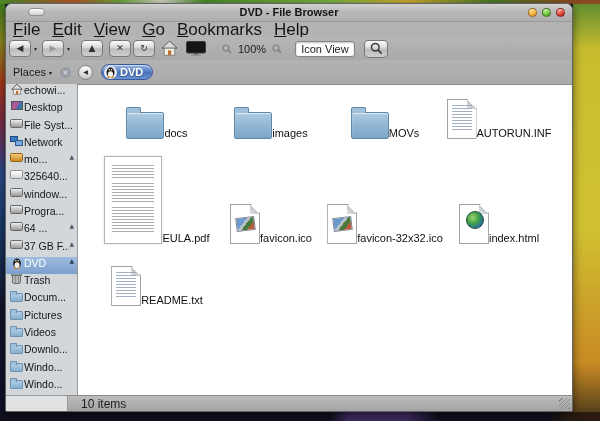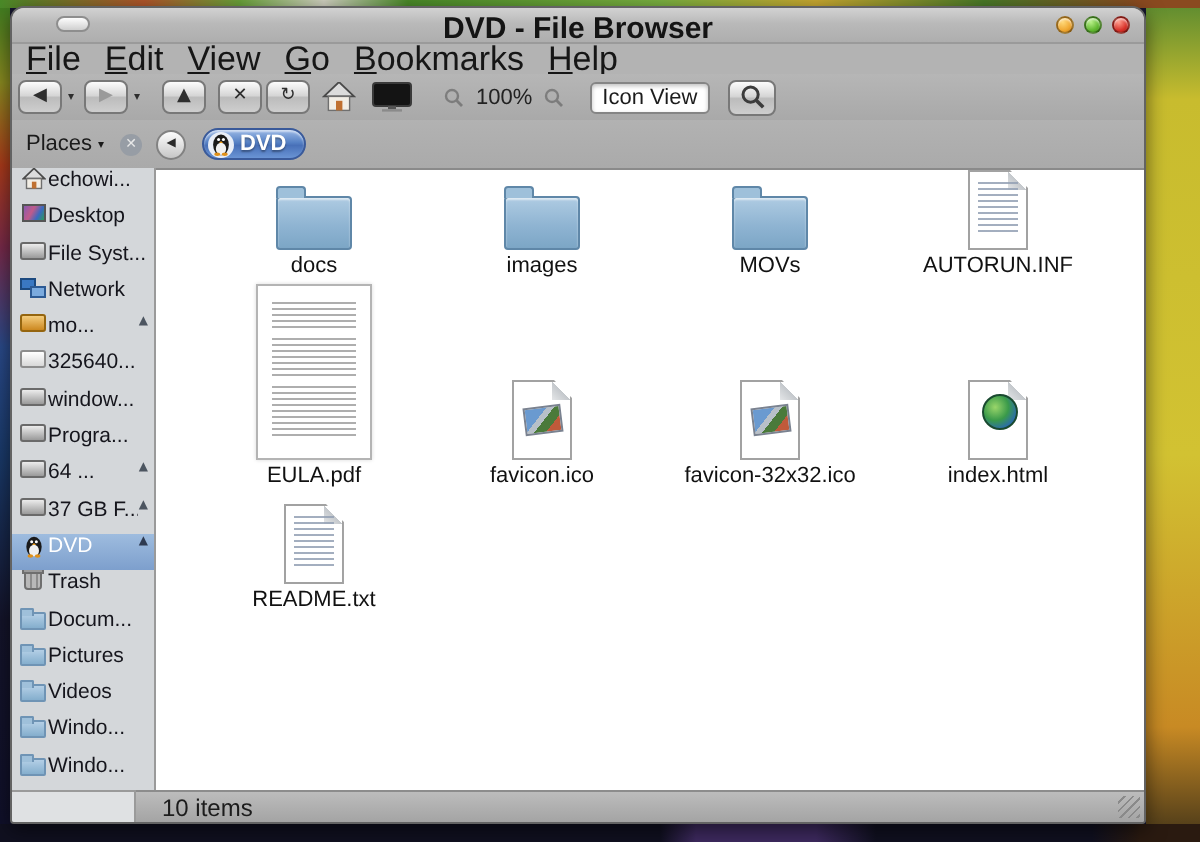--- a/index.html
+++ b/index.html
@@ -23,21 +23,21 @@
     background:#b1b1b1; box-shadow:0 3px 10px rgba(0,0,0,.55);
     display:flex; flex-direction:column; overflow:hidden; }
 
   
   .titlebar { height:18px; flex:0 0 18px; position:relative;
     background:linear-gradient(#d2d2d2,#b9b9b9 45%,#aeaeae);
     border-bottom:1px solid #9a9a9a; }
   .tb-pill { position:absolute; left:22px; top:4px; width:17px; height:8px;
     border-radius:4px; background:linear-gradient(#fdfdfd,#cfcfcf); border:1px solid #8e8e8e; }
   .tb-title { position:absolute; left:0; right:0; top:2px; text-align:center;
-    font-size:15px; font-weight:bold; color:#141414; }
+    font-size:11px; font-weight:bold; color:#141414; }
   .tb-circles { position:absolute; right:7px; top:4px; display:flex; gap:5px; }
   .circ { width:9px; height:9px; border-radius:50%; border:1px solid rgba(0,0,0,.35);
     box-shadow:inset 0 1px 1px rgba(255,255,255,.6); }
   .circ.yellow { background:radial-gradient(circle at 35% 30%,#ffd878,#f0a832 60%,#c07c14); }
   .circ.green  { background:radial-gradient(circle at 35% 30%,#b8f088,#62b832 60%,#3c8a18); }
   .circ.red    { background:radial-gradient(circle at 35% 30%,#ff9a8a,#d8322a 60%,#a01c14); }
 
   
   .menubar { height:15px; flex:0 0 15px; display:flex; align-items:center;
     padding-left:7px; background:#b3b3b3; font-size:17px; color:#161616; }
@@ -110,21 +110,21 @@
     background:#9a9a9a; border:1px solid #6f6f6f; }
   .i-fold { width:13px; height:9px; border:1px solid #6f94b5; border-radius:1px; position:relative;
     background:linear-gradient(#b4cfe6,#84aecd); margin-top:2px; }
   .i-fold::before { content:""; position:absolute; left:-1px; top:-3px; width:5px; height:3px;
     background:#9fc0da; border:1px solid #6f94b5; border-bottom:none; border-radius:1px 1px 0 0; }
 
   
   .main { flex:1; background:#fff; border-top:1px solid #8a8a8a; position:relative; overflow:hidden; }
   .grid { display:grid; grid-template-columns:repeat(4,114px); grid-template-rows:57px 105px 62px;
     align-items:end; justify-items:center; }
-  .cell { display:flex; flex-direction:column; align-items:center; justify-content:flex-end;
+  .cell { display:flex; flex-direction:row; align-items:flex-end; justify-content:flex-end;
     padding-bottom:3px;padding-left:44px; }
   .fname { font-size:11px; color:#111; margin-top:2px; white-space:nowrap; }
 
   
   .icon-folder { width:38px; height:27px; border:1px solid #5f87a8; border-radius:2px;
     position:relative; margin-top:6px;
     background:linear-gradient(#aecbe2,#8fb4d2 55%,#7ca6c6); box-shadow:inset 0 1px 1px rgba(255,255,255,.6); }
   .icon-folder::before { content:""; position:absolute; left:-1px; top:-6px; width:13px; height:5px;
     background:#9ec0da; border:1px solid #5f87a8; border-bottom:none; border-radius:2px 2px 0 0; }
   .icon-doc { width:30px; height:40px; background:#fff; border:1px solid #a2a2a2; position:relative;
@@ -371,20 +371,26 @@
       <div class="srow">
         <span class="si">
             <span class="i-fold"></span>
           </span>
         <span class="slabel">Videos</span>
       </div>
       <div class="srow">
         <span class="si">
             <span class="i-fold"></span>
           </span>
+        <span class="slabel">Downlo...</span>
+      </div>
+      <div class="srow">
+        <span class="si">
+            <span class="i-fold"></span>
+          </span>
         <span class="slabel">Windo...</span>
       </div>
       <div class="srow">
         <span class="si">
             <span class="i-fold"></span>
           </span>
         <span class="slabel">Windo...</span>
       </div>
     </div>
 

